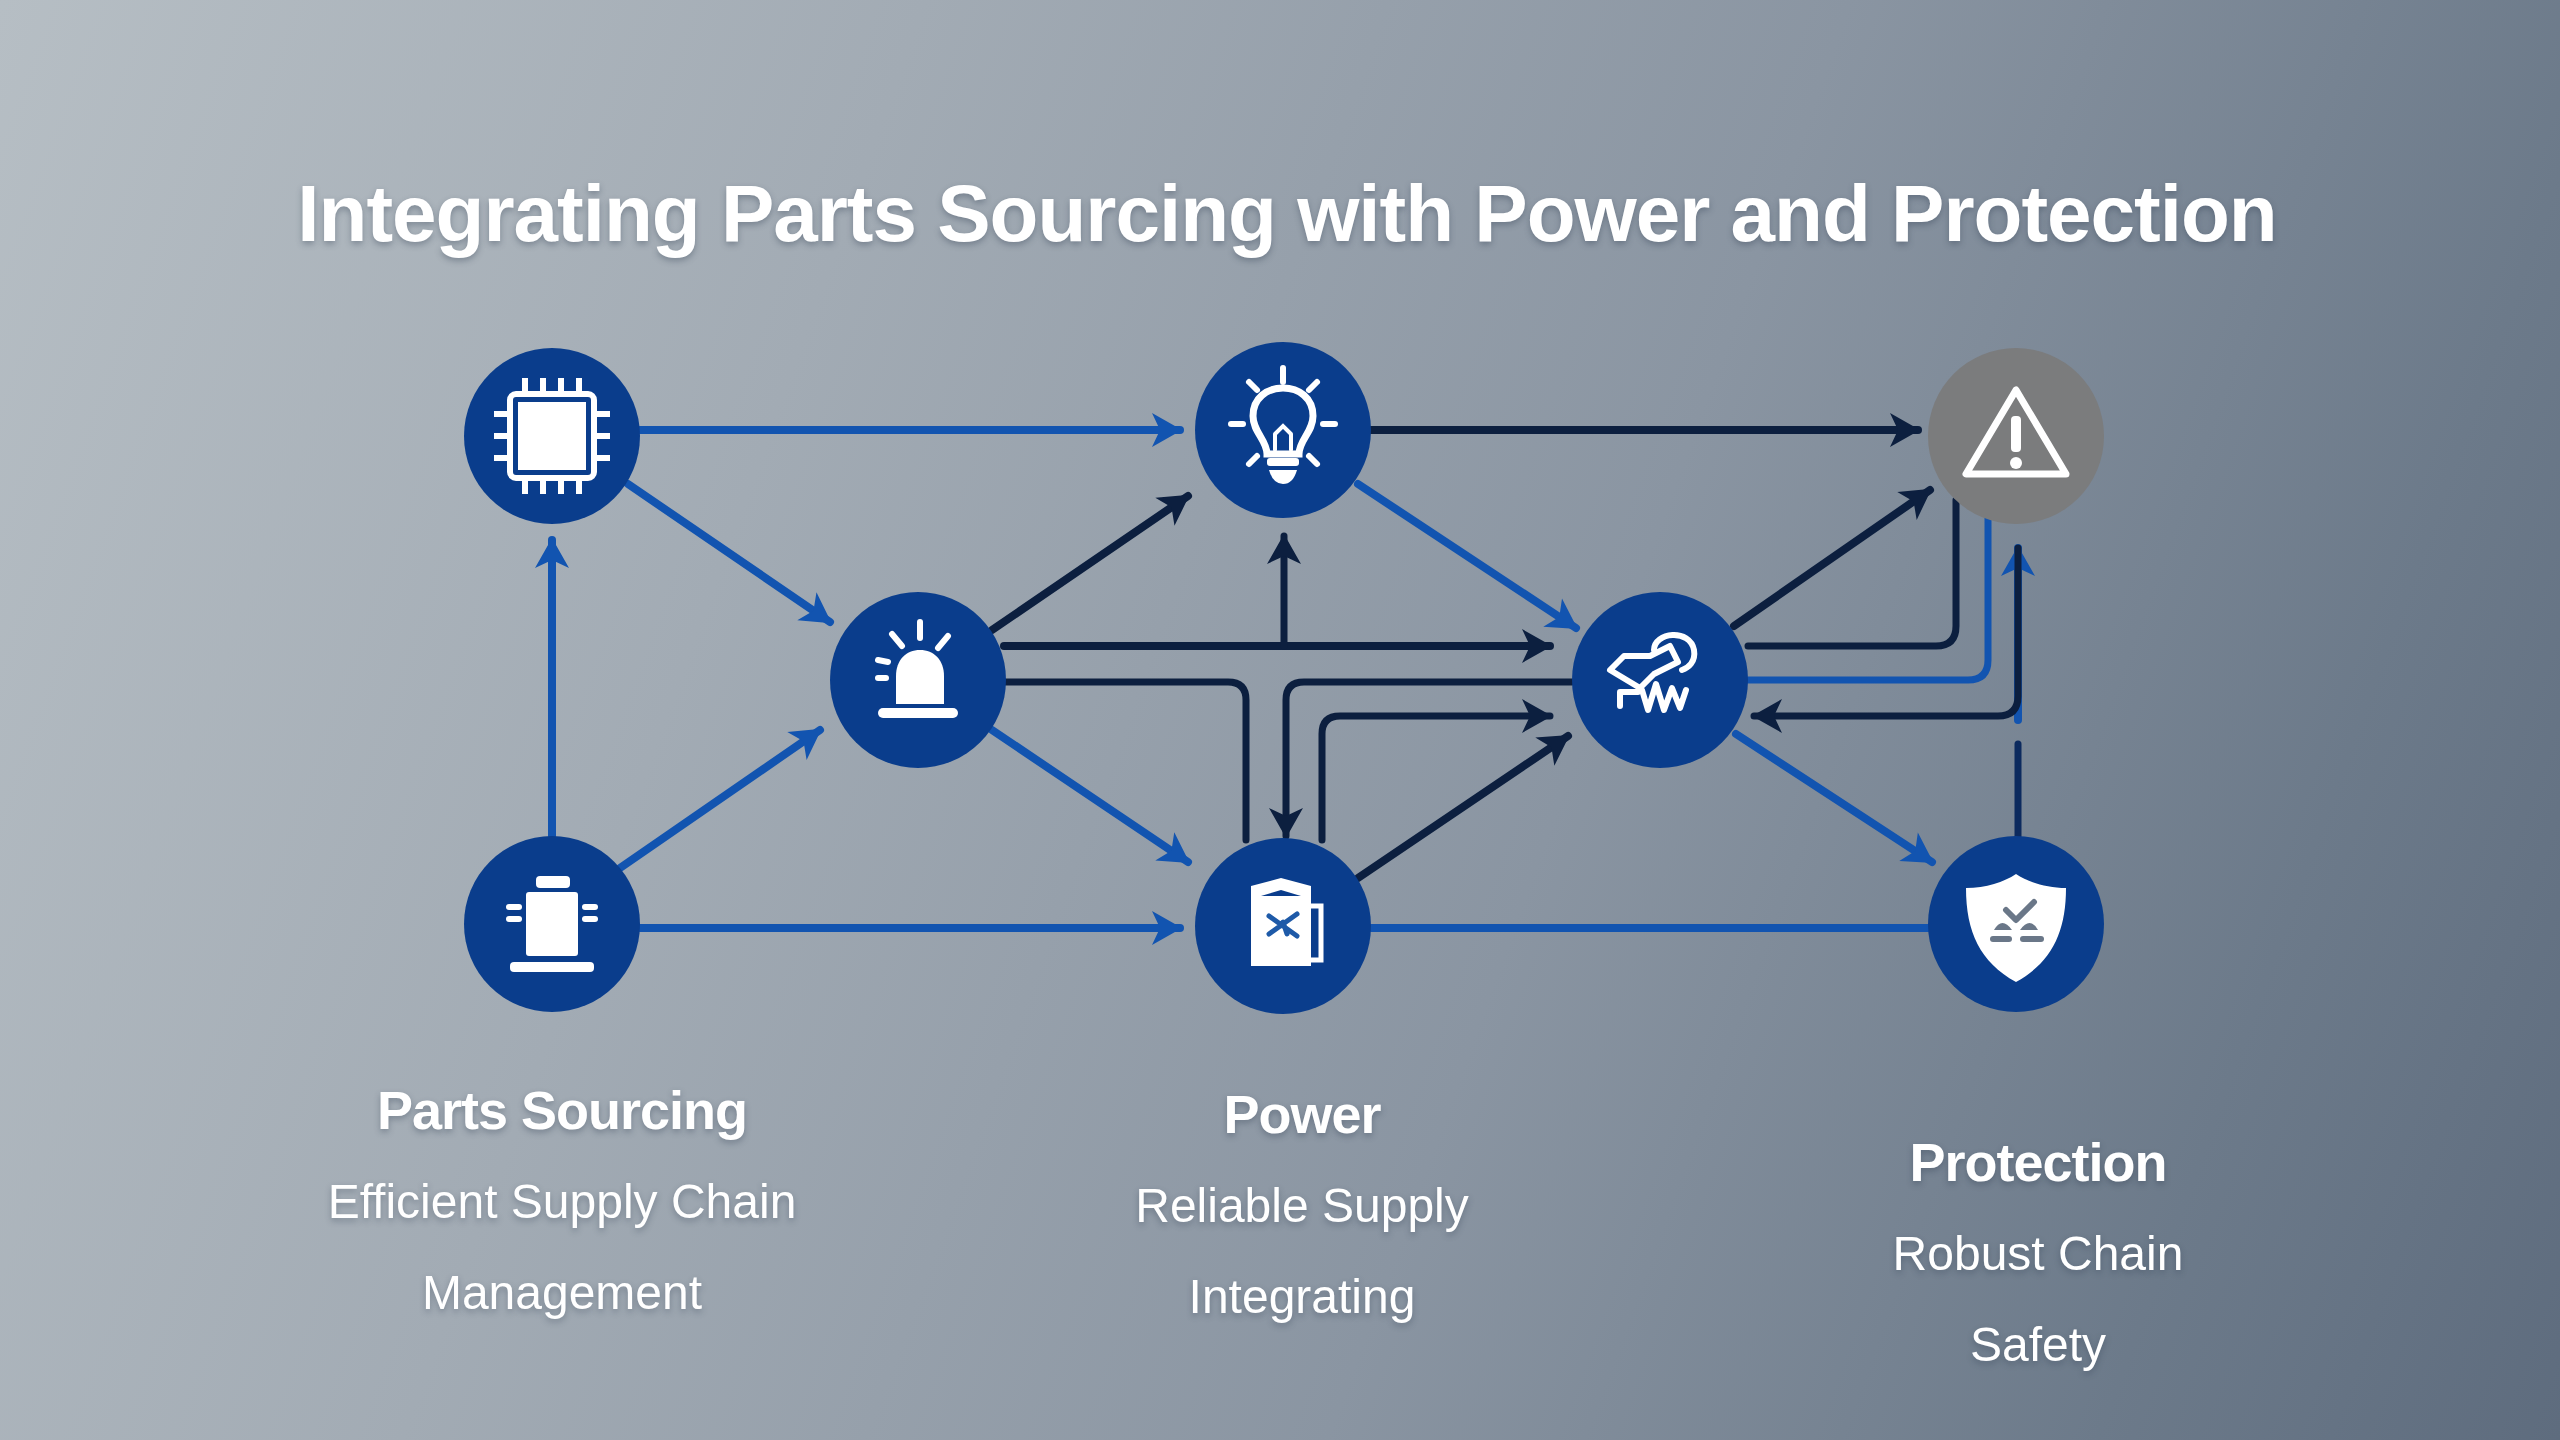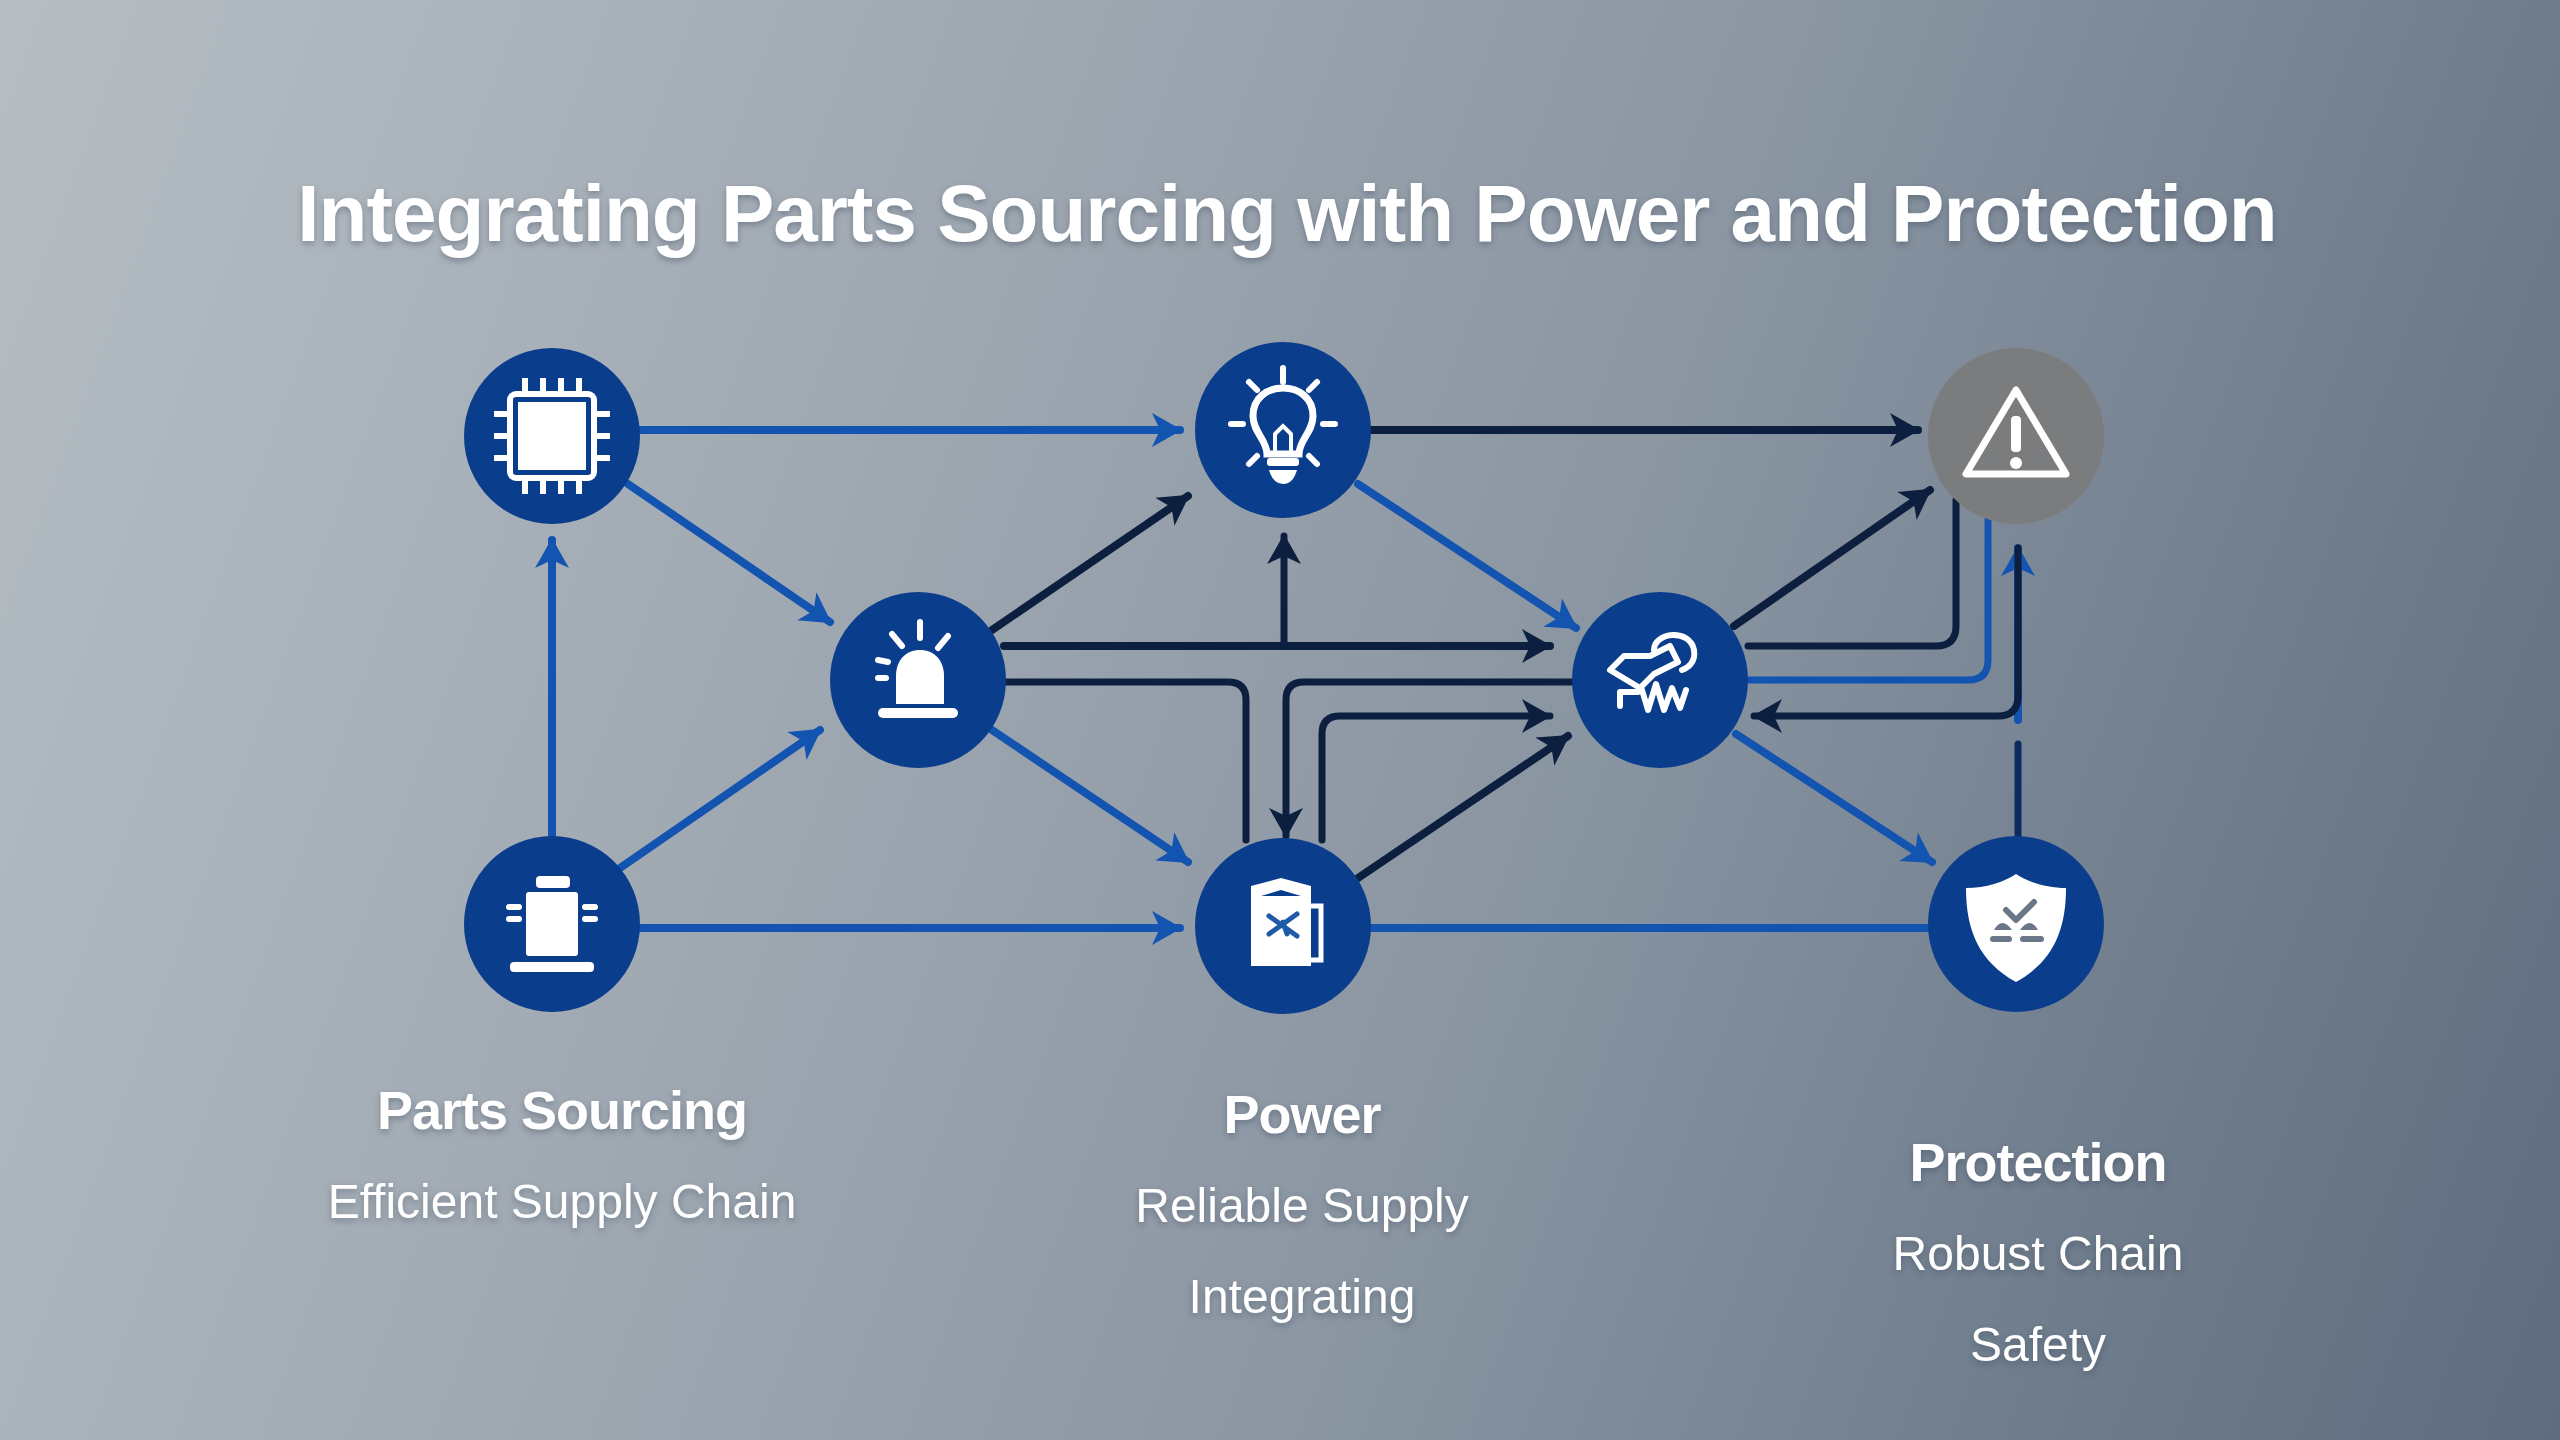--- a/index.html
+++ b/index.html
@@ -172,20 +172,21 @@
         <rect x="-26" y="12" width="22" height="6" rx="3" fill="#6a7788"></rect>
         <rect x="4" y="12" width="24" height="6" rx="3" fill="#6a7788"></rect>
       </g>
     </g>
   </g>
 </svg>
 
 <div class="label" style="left:212px; top:1072px;">
   <div class="head">Parts Sourcing</div>
   <div class="sub">Efficient Supply Chain</div>
+  <div class="sub">Management</div>
 </div>
 <div class="label" style="left:952px; top:1076px;">
   <div class="head">Power</div>
   <div class="sub">Reliable Supply</div>
   <div class="sub">Integrating</div>
 </div>
 <div class="label" style="left:1688px; top:1124px;">
   <div class="head">Protection</div>
   <div class="sub">Robust Chain</div>
   <div class="sub">Safety</div>

